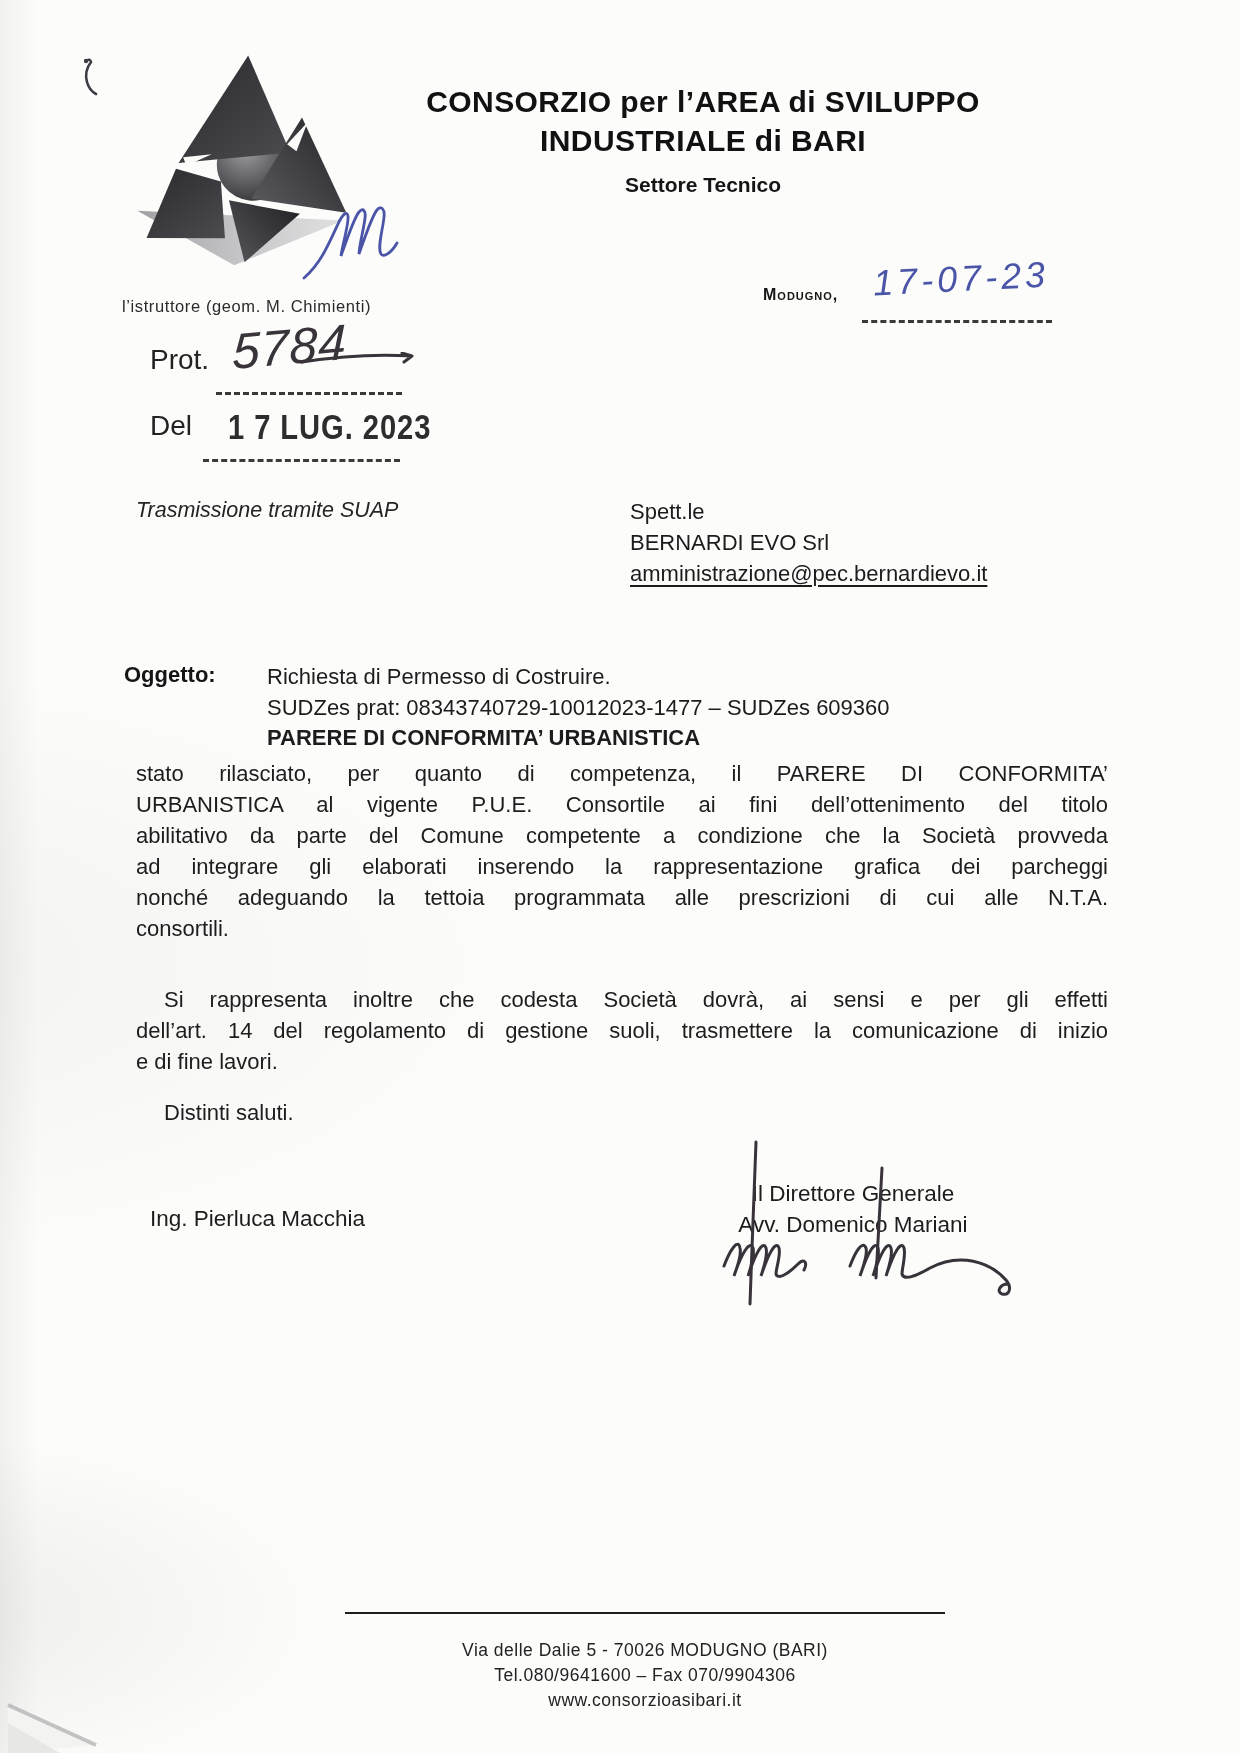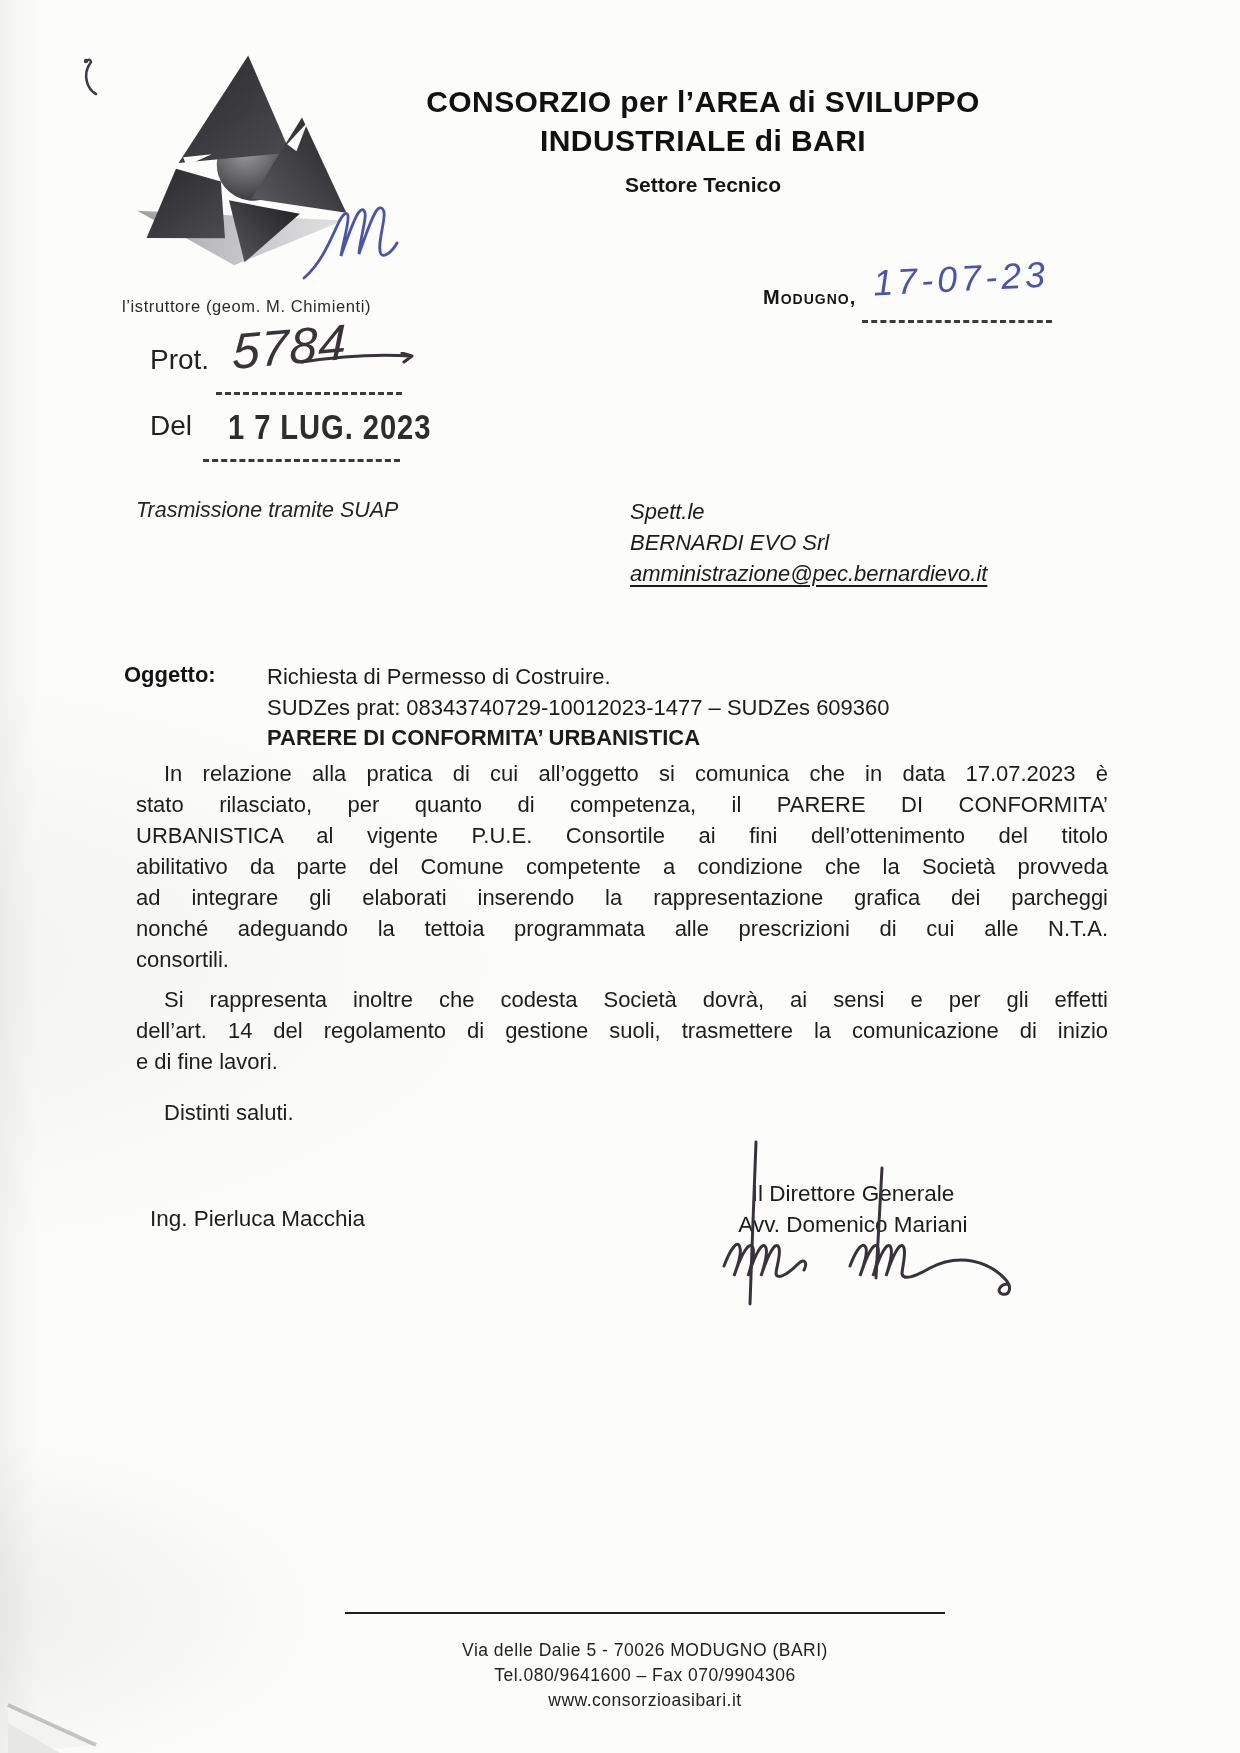--- a/index.html
+++ b/index.html
@@ -18,21 +18,21 @@
   }
   .abs{position:absolute;}
 
   
   .title-block{left:348px;top:82px;width:710px;text-align:center;}
   .title-line{font-weight:700;font-size:30px;line-height:39px;letter-spacing:.4px;color:#111;}
   .dept{font-weight:700;font-size:21px;margin-top:13px;color:#151515;}
 
   
   .istruttore{left:122px;top:297px;font-size:16.5px;letter-spacing:.6px;color:#2a2a2a;}
-  .modugno-label{left:763px;top:286px;font-size:20px;font-weight:700;font-variant:small-caps;letter-spacing:1px;color:#151515;}
+  .modugno-label{left:763px;top:286px;font-size:16px;font-weight:700;font-variant:small-caps;letter-spacing:1px;color:#151515;}
   .hand-date{
     left:873px;top:258px;font-size:36px;color:#4a55a8;
     font-style:italic;transform:rotate(-3deeg);
     transform:rotate(-3deg);letter-spacing:4px;font-weight:500;
   }
   .dash-line{height:0;border-bottom:3px dashed #3a3a3a;}
   .mod-line{left:862px;top:320px;width:190px;}
   .prot-label{left:150px;top:344px;font-size:28px;color:#222;}
   .prot-line{left:216px;top:392px;width:186px;}
   .hand-prot{
@@ -44,21 +44,21 @@
   .del-label{left:150px;top:410px;font-size:28px;color:#222;}
   .del-line{left:203px;top:459px;width:197px;}
   .stamp{
     left:228px;top:408px;font-size:31px;font-weight:700;color:#2e2c2d;
     letter-spacing:1px;transform:scaleY(1.12) scaleX(.94);transform-origin:left top;
     white-space:pre;
   }
 
   
   .transmission{left:136px;top:498px;font-size:21.5px;font-style:italic;color:#242424;}
-  .recipient{left:630px;top:496px;font-size:22px;line-height:31px;color:#1c1c1c;font-style:italic;}
+  .recipient{left:630px;top:496px;font-size:22px;line-height:31px;color:#1c1c1c;}
   .recipient .email{text-decoration:underline;text-underline-offset:4px;}
 
   
   .subject-label{left:124px;top:662px;font-size:22px;font-weight:700;color:#141414;}
   .subject-body{left:267px;top:662px;width:840px;font-size:22px;line-height:30.5px;color:#1c1c1c;}
   .subject-body .b{font-weight:700;}
 
   
   .para{left:136px;width:972px;font-size:22px;line-height:31px;color:#1d1d1d;}
   .para1{top:758px;}
@@ -163,21 +163,20 @@
   </div>
 
   <div class="abs subject-label">Oggetto:</div>
   <div class="abs subject-body">
     <div>Richiesta di Permesso di Costruire.</div>
     <div>SUDZes prat: 08343740729-10012023-1477 – SUDZes 609360</div>
     <div class="b">PARERE DI CONFORMITA’ URBANISTICA</div>
   </div>
 
   <div class="abs para para1">
-    <div class="jline first">In relazione alla pratica di cui all’oggetto si comunica che in data 17.07.2023 è</div>
     <div class="jline">stato rilasciato, per quanto di competenza, il PARERE DI CONFORMITA’</div>
     <div class="jline">URBANISTICA al vigente P.U.E. Consortile ai fini dell’ottenimento del titolo</div>
     <div class="jline">abilitativo da parte del Comune competente a condizione che la Società provveda</div>
     <div class="jline">ad integrare gli elaborati inserendo la rappresentazione grafica dei parcheggi</div>
     <div class="jline">nonché adeguando la tettoia programmata alle prescrizioni di cui alle N.T.A.</div>
     <div class="jline last">consortili.</div>
   </div>
 
   <div class="abs para para2">
     <div class="jline first">Si rappresenta inoltre che codesta Società dovrà, ai sensi e per gli effetti</div>

